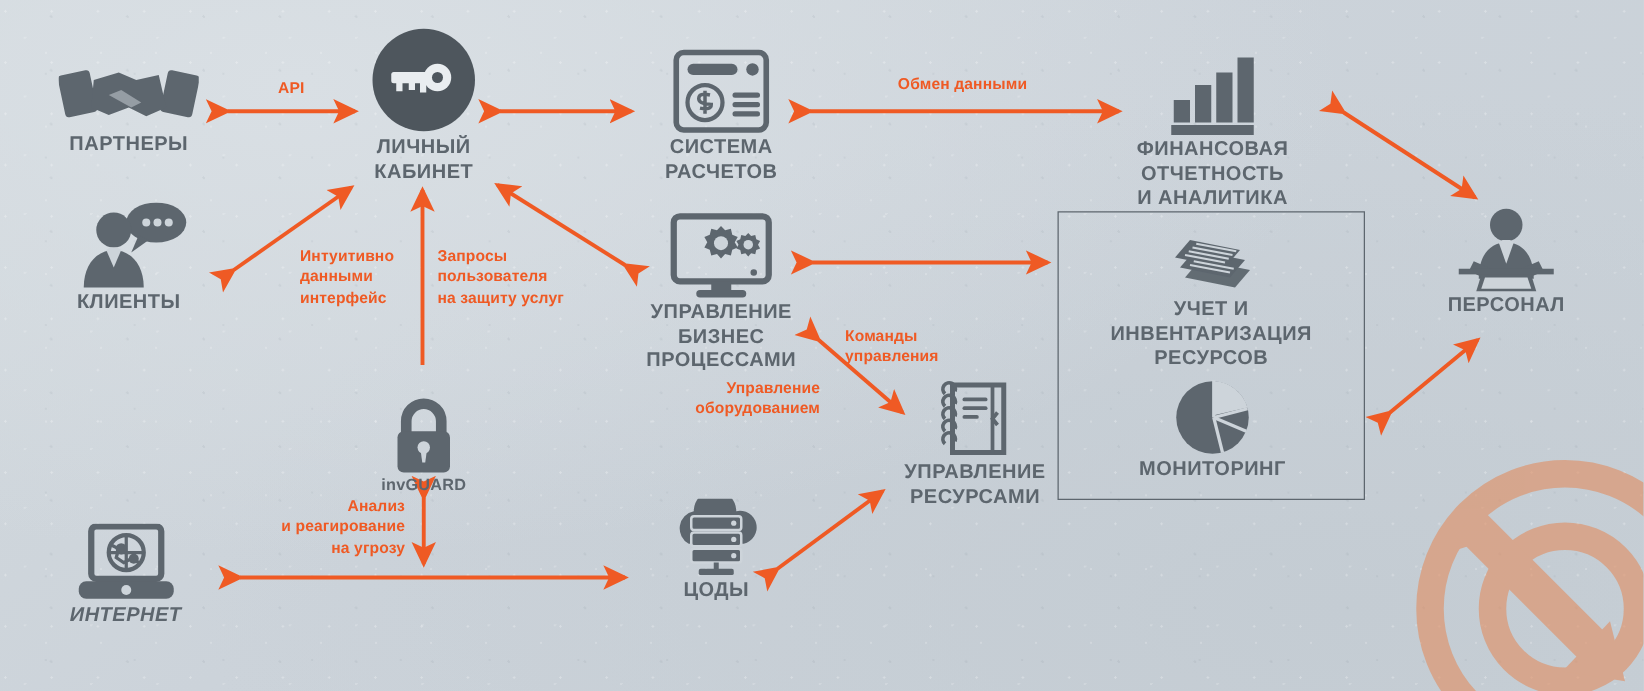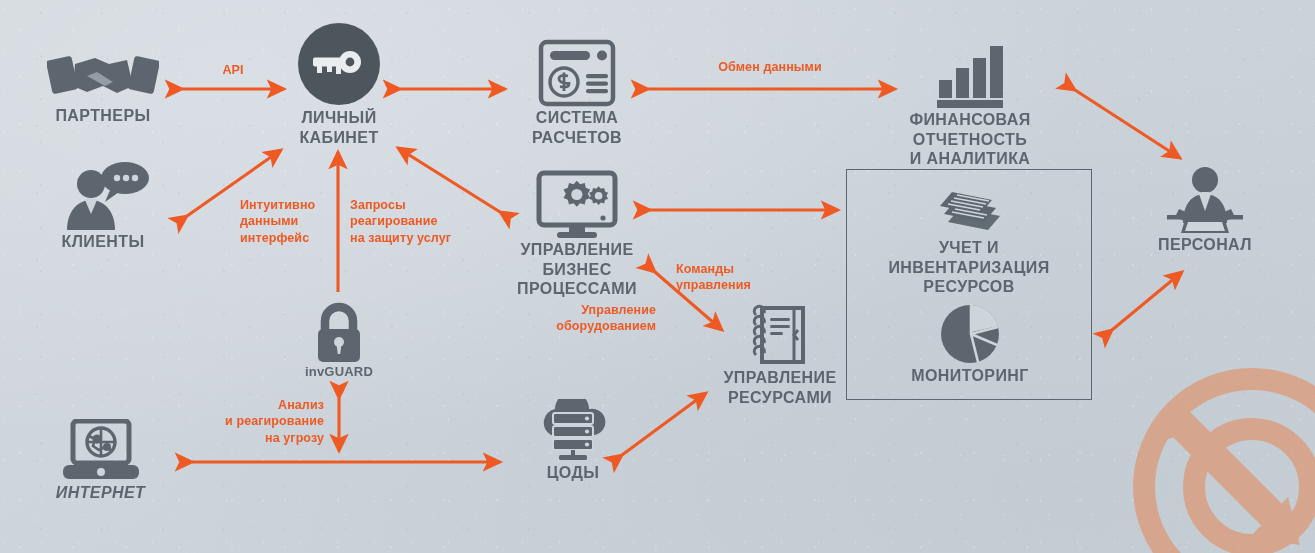--- a/index.html
+++ b/index.html
@@ -149,21 +149,21 @@
         <circle cx="55" cy="42" r="4.4" fill="#4e565d"></circle>
         <rect x="18" y="37.5" width="30" height="9" rx="2" fill="#e9edf0"></rect>
         <rect x="22" y="46" width="5" height="7" fill="#e9edf0"></rect>
         <rect x="32" y="46" width="5" height="6" fill="#e9edf0"></rect>
         <rect x="41" y="46" width="5" height="8" fill="#e9edf0"></rect>
       </svg>
     </div>
     <div class="lbl">ЛИЧНЫЙ КАБИНЕТ</div>
   </div>
 
-  <div class="node" style="left:278px;top:300px;width:122px;">
+  <div class="node" style="left:278px;top:316px;width:122px;">
     <div class="ic" style="height:64px;">
       <svg width="62" height="62" viewBox="0 0 62 62">
         <path d="M17 28 V19 A14 14 0 0 1 45 19 V28" fill="none" stroke="#5d666e" stroke-width="8.5"></path>
         <rect x="10" y="27" width="42" height="33" rx="5" fill="#5d666e"></rect>
         <circle cx="31" cy="40" r="5" fill="#cdd4da"></circle>
         <path d="M28.6 43 L33.4 43 L32.2 52 L29.8 52 Z" fill="#cdd4da"></path>
       </svg>
     </div>
     <div class="lbl mixed">invGUARD</div>
   </div>
@@ -313,21 +313,21 @@
 
   <div class="alabel c" style="left:193px;top:62px;width:80px;text-align:center;">API</div>
 
   <div class="alabel c" style="left:640px;top:59px;width:260px;">Обмен данными</div>
 
   <div class="alabel l" style="left:240px;top:197px;width:110px;">Интуитивно
 данными
 интерфейс</div>
 
   <div class="alabel l" style="left:350px;top:197px;width:130px;">Запросы
-реагирование
+пользователя
 на защиту услуг</div>
 
   <div class="alabel l" style="left:676px;top:261px;width:120px;">Команды
 управления</div>
 
   <div class="alabel r" style="left:520px;top:302px;width:136px;">Управление
 оборудованием</div>
 
   <div class="alabel r" style="left:198px;top:397px;width:126px;">Анализ
 и реагирование

